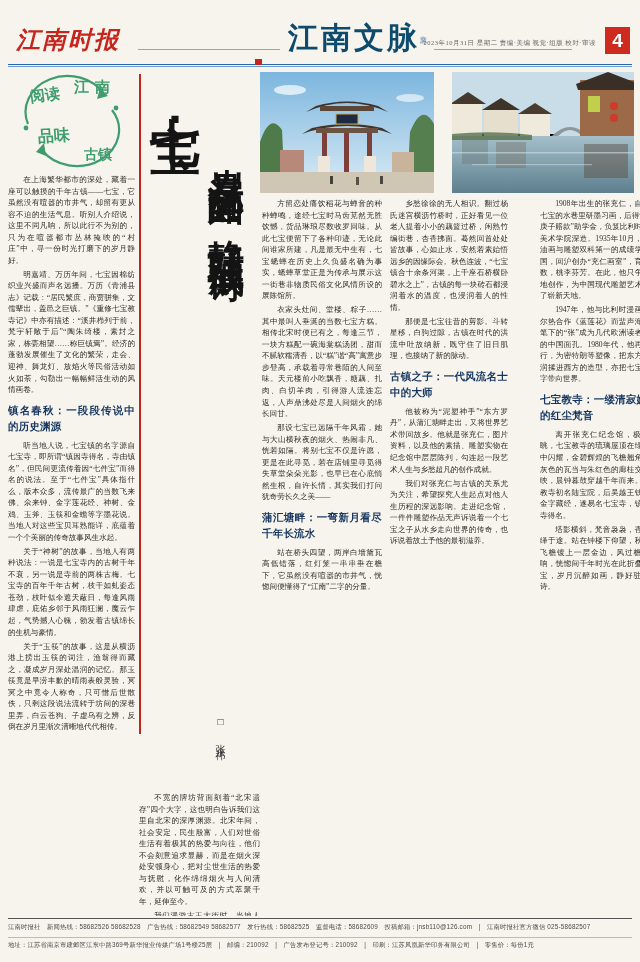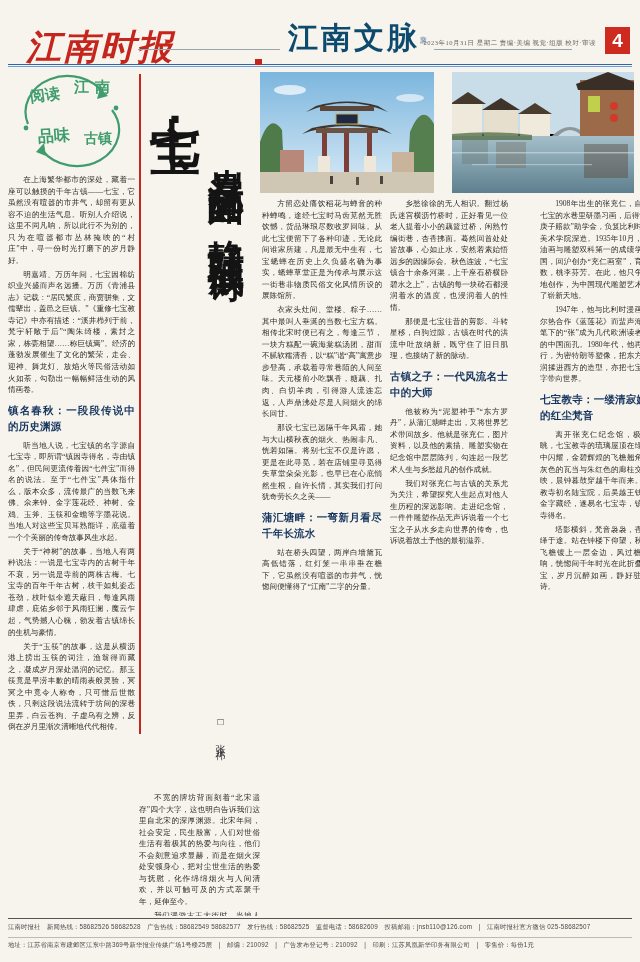--- a/index.html
+++ b/index.html
@@ -5,21 +5,21 @@
   * { margin:0; padding:0; box-sizing:border-box; }
   html,body { background:#e8e4dc; }
   .page {
     position:relative; width:640px; height:962px; margin:0 auto;
     background:#f7f4ee; overflow:hidden;
     font-family:"Liberation Serif","DejaVu Serif",serif; color:#2e2c29;
   }
   
   .header { position:absolute; left:10px; top:16px; width:620px; height:46px; }
   .masthead {
-    position:absolute; left:16px; top:8px; font-size:35px; font-weight:900;
+    position:absolute; left:6px; top:8px; font-size:24px; font-weight:900;
     font-style:italic; color:#c4261d; letter-spacing:2px; white-space:nowrap;
   }
   .h-rule { position:absolute; top:33px; height:1px; background:#9aa4ad; }
   .h-rule.left  { left:128px; width:142px; }
   .h-rule.right { left:424px; width:138px; }
   .section-title {
     position:absolute; left:278px; top:2px; font-size:30px; font-weight:900;
     color:#0c4a6e; letter-spacing:3px; white-space:nowrap;
   }
   .title-seal {
@@ -52,21 +52,21 @@
   .col3 { left:262px; top:198px; width:120px; height:718px; }
   .col4 { left:390px; top:198px; width:118px; height:718px; }
   .col5 { left:540px; top:198px; width:118px; height:718px; }
   
   .logo-box { position:relative; width:127px; height:94px; margin-bottom:6px; }
   .logo-box svg { position:absolute; left:0; top:0; }
   .logo-word { position:absolute; color:#3f9d6d; font-weight:900; }
   .lw1 { left:22px; top:12px; font-size:15px; transform:rotate(-8deg); }
   .lw2 { left:66px; top:4px;  font-size:15px; letter-spacing:6px; }
   .lw3 { left:30px; top:52px; font-size:16px; transform:rotate(-4deg); }
-  .lw4 { left:76px; top:56px; font-size:14px; }
+  .lw4 { left:76px; top:72px; font-size:14px; }
   
   .headline-wrap {
     position:relative; display:flex; flex-direction:row; height:660px;
     border-left:2px solid #c4261d; padding-left:8px; padding-top:4px;
   }
   .v { writing-mode:vertical-rl; }
   .kicker { font-size:50px; font-weight:900; color:#141414; letter-spacing:6px; line-height:1.05; }
   .subtitle { font-size:36px; font-weight:700; color:#141414; margin-top:62px; margin-left:4px; letter-spacing:5px; line-height:1.1; }
   .byline { position:absolute; left:74px; top:642px; font-size:10px; color:#333; letter-spacing:3px; }
   .c2-text { position:absolute; left:0; top:718px; width:121px; height:124px; overflow:hidden; }

